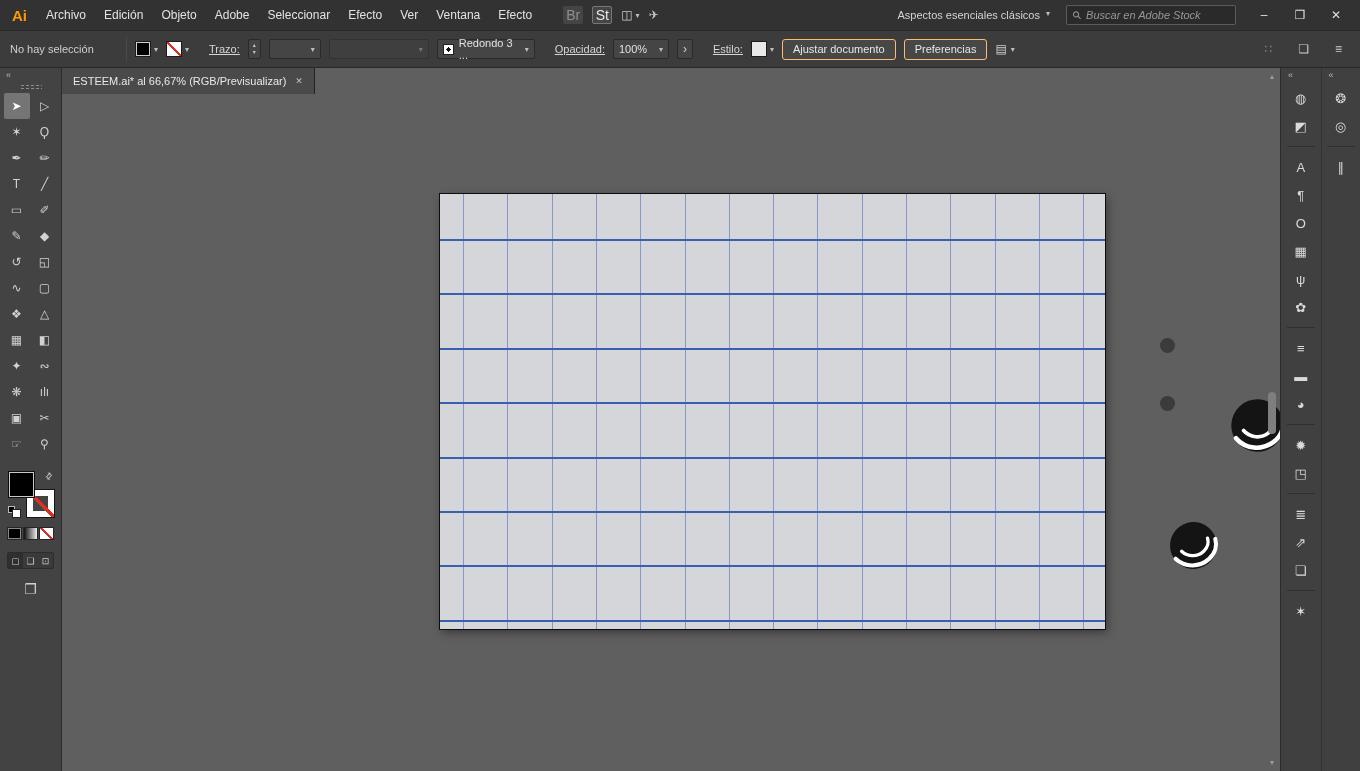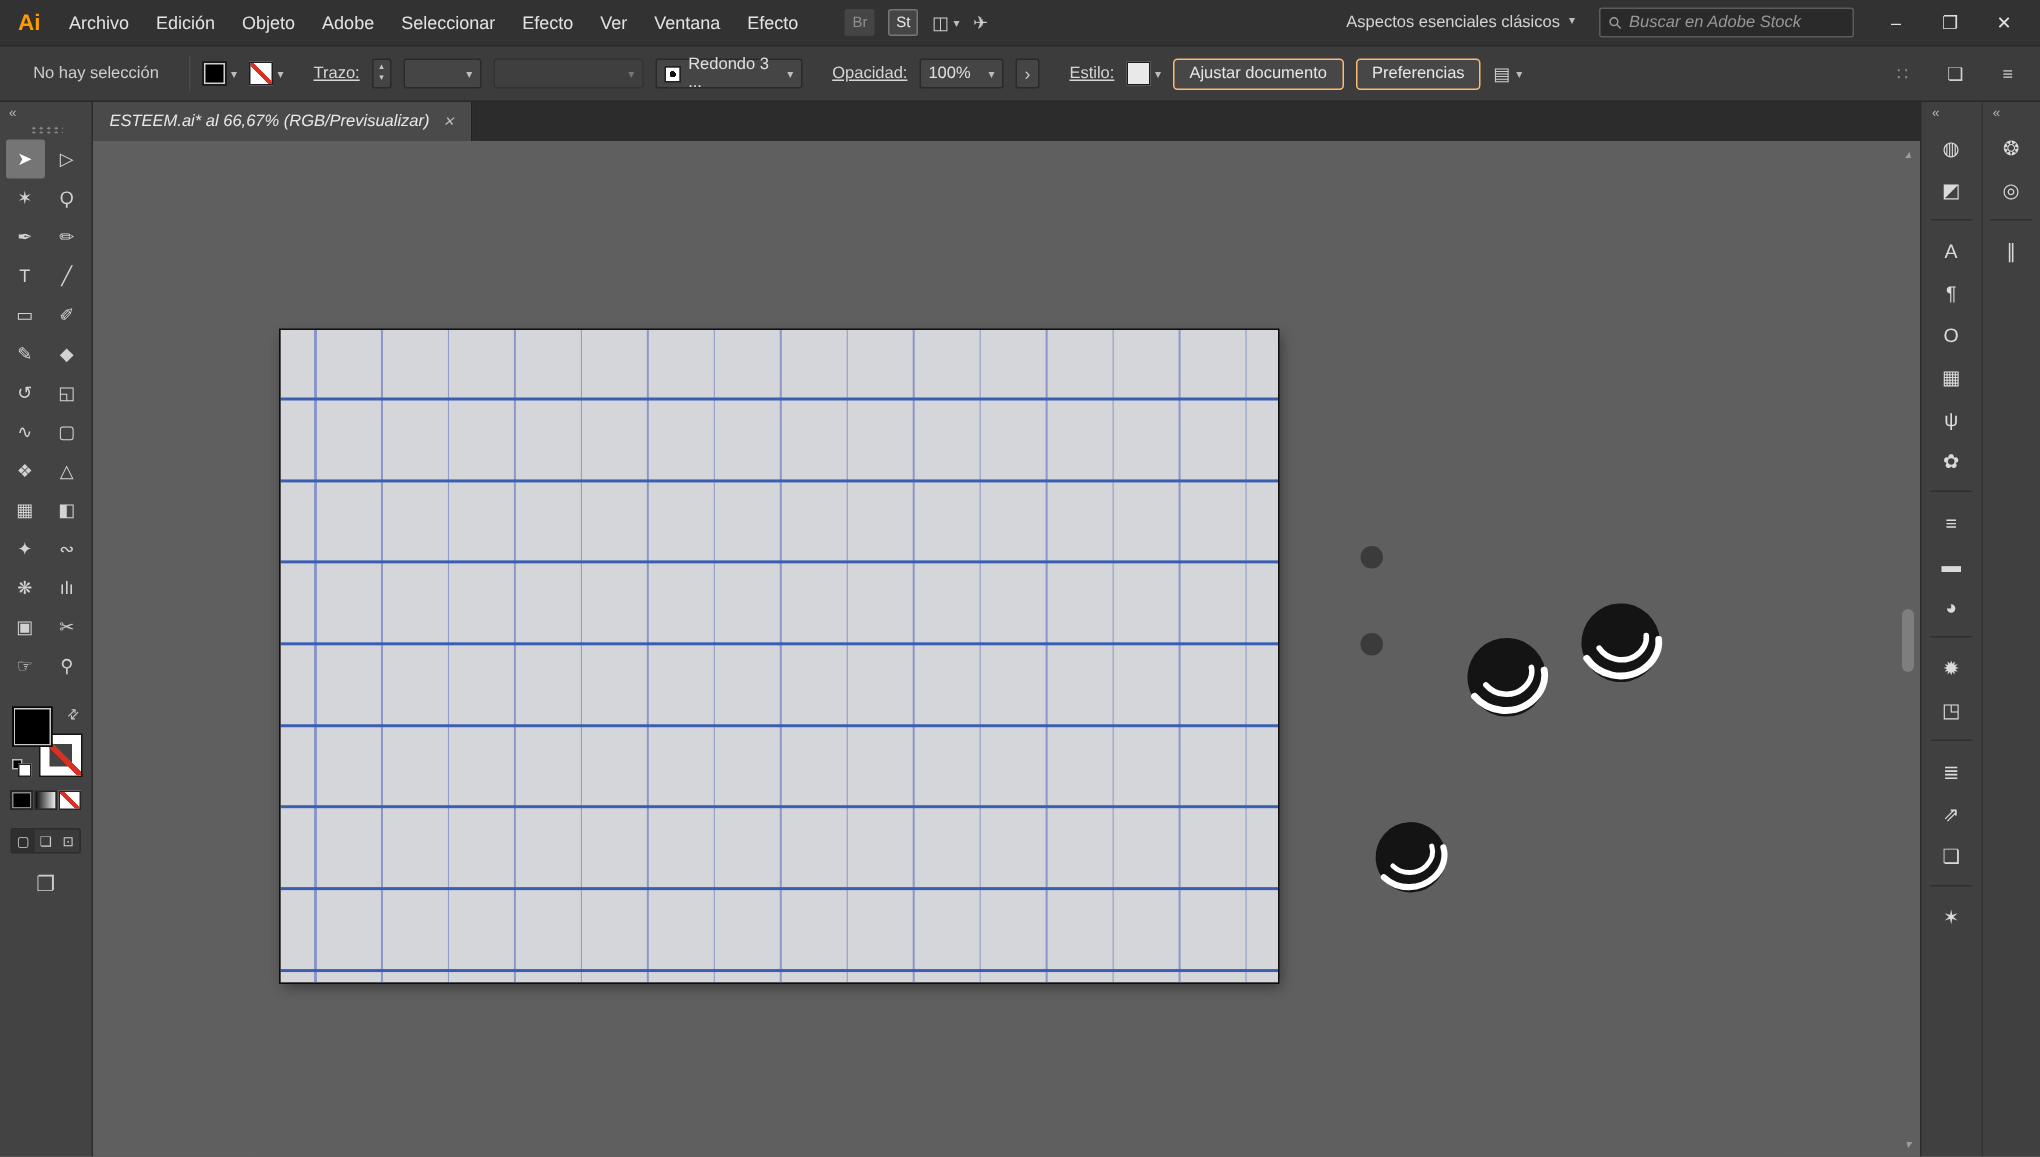--- a/index.html
+++ b/index.html
@@ -10,41 +10,41 @@
     -webkit-font-smoothing:antialiased;
   }
 
   
   .menubar { position:absolute; top:0; left:0; right:0; height:30px;
     background:#323232; display:flex; align-items:center; padding:0 6px; z-index:30; }
   .ai-logo { color:#ff9a00; font-weight:bold; font-size:15px; padding:0 10px 0 6px; }
   .menus { display:flex; align-items:center; }
   .menu { font-size:12px; color:#e3e3e3; padding:0 9px; cursor:default; }
   .topbar-icons { display:flex; align-items:center; margin-left:22px; gap:9px; }
-  .badge { width:20px; height:18px; font-size:10px; display:flex; align-items:center; justify-content:center;
+  .badge { width:20px; height:18px; font-size:14px; display:flex; align-items:center; justify-content:center;
     border-radius:2px; background:#454545; color:#8f8f8f; }
   .badge.bright { color:#e8e8e8; border:1px solid #777; }
   .icon-btn { display:flex; align-items:center; gap:3px; color:#c9c9c9; font-size:12px; }
   .chev { font-size:8px; color:#bdbdbd; }
   .workspace { margin-left:auto; display:flex; align-items:flex-start; gap:6px; font-size:11px; color:#d4d4d4; padding-right:16px; }
   .searchbox { width:170px; height:20px; background:#2a2a2a; border:1px solid #5c5c5c; border-radius:2px;
     display:flex; align-items:center; padding:0 6px; gap:5px; }
   .searchbox .sicon { color:#9a9a9a; font-size:11px; display:inline-block; transform:rotate(-45deg); }
   .searchbox input { flex:1; min-width:0; background:transparent; border:none; outline:none;
     color:#c4c4c4; font-size:11px; font-style:italic; font-family:"Liberation Sans", sans-serif; }
   .searchbox input::placeholder { color:#979797; font-style:italic; }
   .win-controls { display:flex; margin-left:10px; }
   .win-controls span { width:36px; height:30px; display:flex; align-items:center; justify-content:center;
     font-size:12px; color:#e0e0e0; }
 
   
   .controlbar { position:absolute; top:30px; left:0; right:0; height:38px; background:#3c3c3c;
     border-top:1px solid #2a2a2a; border-bottom:1px solid #282828;
     display:flex; align-items:center; padding:0 10px; gap:8px; z-index:29; }
-  .status { font-size:11px; color:#cfcfcf; width:108px; flex:none;text-align:center; }
+  .status { font-size:11px; color:#cfcfcf; width:108px; flex:none; }
   .vdiv { width:1px; height:24px; background:#2e2e2e; border-right:1px solid #4b4b4b; flex:none; }
   .swatch-combo { display:flex; align-items:center; gap:3px; }
   .sw { width:16px; height:16px; border:1px solid #1c1c1c; display:inline-block; }
   .sw.fill-black { background:#000; box-shadow:inset 0 0 0 1px #cfcfcf; }
   .sw.stroke-none { background:linear-gradient(45deg, transparent 43%, #d93025 43% 57%, transparent 57%), #fff; }
   .sw.style-sw { background:#e9e9e9; }
   .linklabel { font-size:11px; color:#d6d6d6; text-decoration:underline;margin-left:12px; }
   .stepper { display:flex; flex-direction:column; justify-content:center; width:13px; height:20px;
     background:#444; border:1px solid #2a2a2a; border-radius:2px; align-items:center; }
   .stepper span { font-size:6px; line-height:7px; color:#c6c6c6; }
@@ -97,21 +97,21 @@
   .cm.c-color { background:#000; box-shadow:inset 0 0 0 1px #888; }
   .cm.c-grad  { background:linear-gradient(90deg,#111,#eee); }
   .cm.c-none  { background:linear-gradient(45deg, transparent 42%, #d93025 42% 58%, transparent 58%), #fff; }
 
   .draw-modes { display:flex; margin-top:12px; background:#3a3a3a; border:1px solid #2c2c2c; border-radius:2px; }
   .dm { width:15px; height:15px; display:flex; align-items:center; justify-content:center; font-size:9px; color:#cfcfcf; }
   .dm.selected { background:#2f2f2f; }
   .screen-mode { margin-top:12px; font-size:14px; color:#cfcfcf; }
 
   
-  .main-area { flex:1; display:flex; flex-direction:column; min-width:0;font-style:italic; }
+  .main-area { flex:1; display:flex; flex-direction:row; min-width:0; }
   .tabstrip { height:26px; background:#2c2c2c; display:flex; align-items:stretch; flex:none; }
   .tab { background:#4a4a4a; display:flex; align-items:center; gap:9px; padding:0 11px; border-right:1px solid #222; }
   .tab-title { font-size:11px; color:#e8e8e8; white-space:nowrap; }
   .tab-close { font-size:9px; color:#bdbdbd; }
 
   .canvas { flex:1; position:relative; background:#5f5f5f; overflow:hidden; }
   .artboard { position:absolute; left:125px; top:126px; width:665px; height:435px;
     background-color:#d5d6da;
     background-image:
       repeating-linear-gradient(180deg, #3a5fb2 0 2px, transparent 2px 54.4px),

